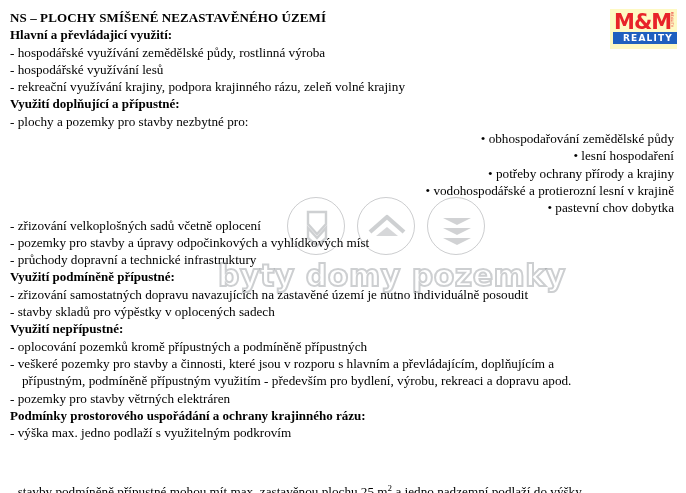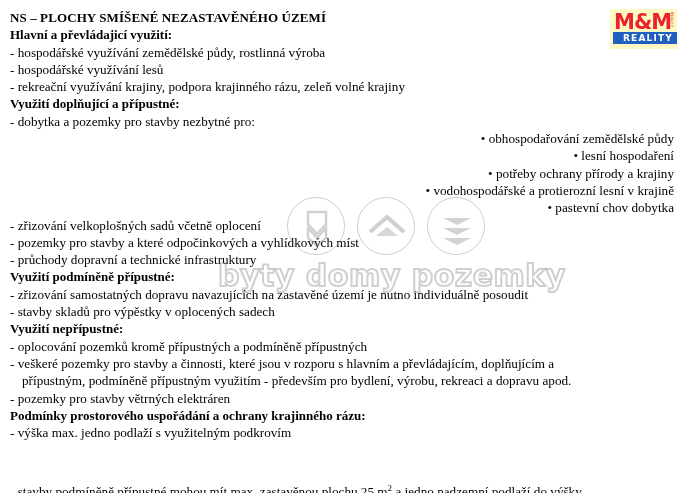--- a/index.html
+++ b/index.html
@@ -215,28 +215,28 @@
   <div id="content">
 
     <div class="ln title">NS – PLOCHY SMÍŠENÉ NEZASTAVĚNÉHO ÚZEMÍ</div>
 
     <div class="ln hdr">Hlavní a převládajicí využití:</div>
     <div class="ln dash">- hospodářské využívání zemědělské půdy, rostlinná výroba</div>
     <div class="ln dash">- hospodářské využívání lesů</div>
     <div class="ln dash">- rekreační využívání krajiny, podpora krajinného rázu, zeleň volné krajiny</div>
 
     <div class="ln hdr">Využití doplňující a přípustné:</div>
-    <div class="ln dash">- dobytka a pozemky pro stavby nezbytné pro:</div>
+    <div class="ln dash">- plochy a pozemky pro stavby nezbytné pro:</div>
     <div class="ln bullet">• obhospodařování zemědělské půdy</div>
     <div class="ln bullet">• lesní hospodaření</div>
     <div class="ln bullet">• potřeby ochrany přírody a krajiny</div>
     <div class="ln bullet">• vodohospodářské a protierozní lesní v krajině</div>
     <div class="ln bullet">• pastevní chov dobytka</div>
     <div class="ln dash">- zřizování velkoplošných sadů včetně oplocení</div>
-    <div class="ln dash">- pozemky pro stavby a které odpočinkových a vyhlídkových míst</div>
+    <div class="ln dash">- pozemky pro stavby a úpravy odpočinkových a vyhlídkových míst</div>
     <div class="ln dash">- průchody dopravní a technické infrastruktury</div>
 
     <div class="ln hdr">Využití podmíněně přípustné:</div>
     <div class="ln dash">- zřizování samostatných dopravu navazujících na zastavěné území je nutno individuálně posoudit</div>
     <div class="ln dash">- stavby skladů pro výpěstky v oplocených sadech</div>
 
     <div class="ln hdr">Využití nepřípustné:</div>
     <div class="ln dash">- oplocování pozemků kromě přípustných a podmíněně přípustných</div>
     <div class="ln dash">- veškeré pozemky pro stavby a činnosti, které jsou v rozporu s hlavním a převládajícím, doplňujícím a</div>
     <div class="ln cont">přípustným, podmíněně přípustným využitím - především pro bydlení, výrobu, rekreaci a dopravu apod.</div>

